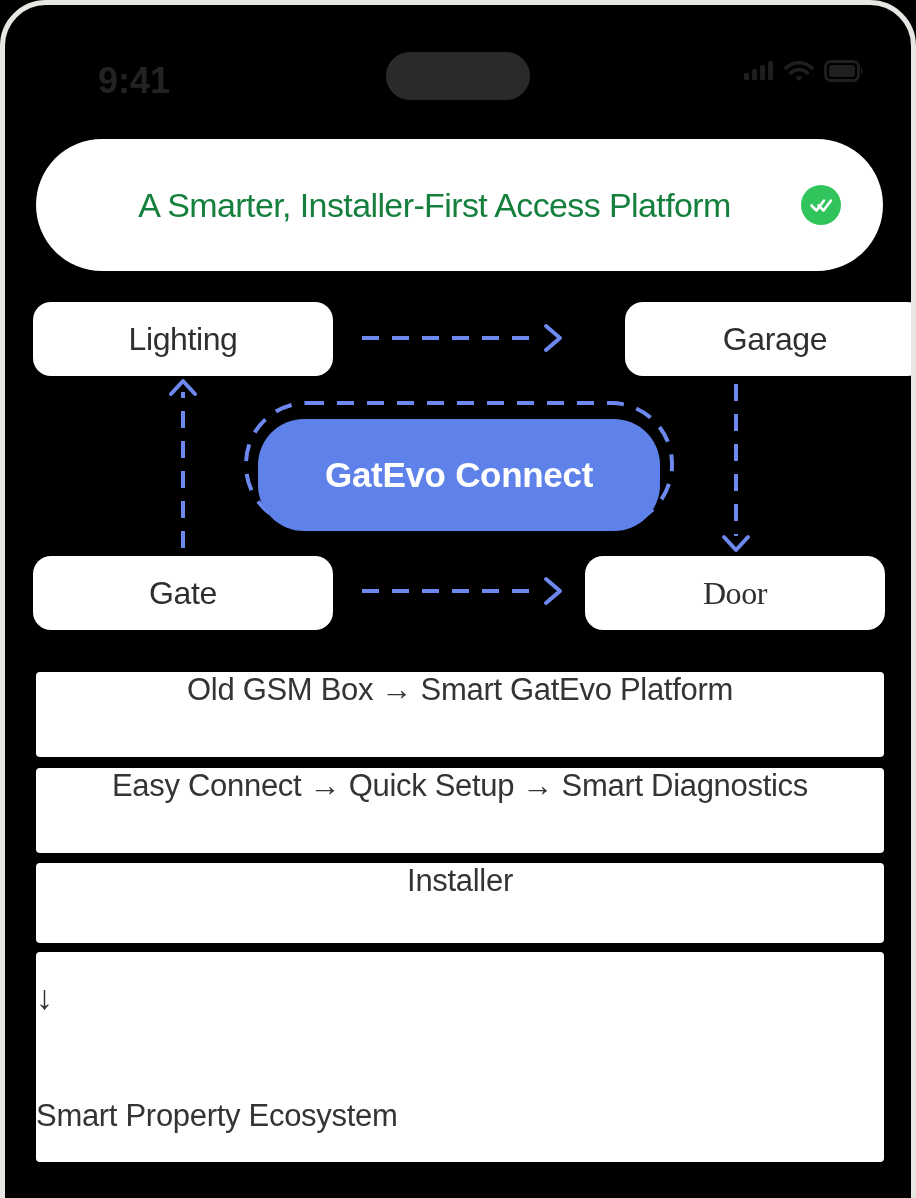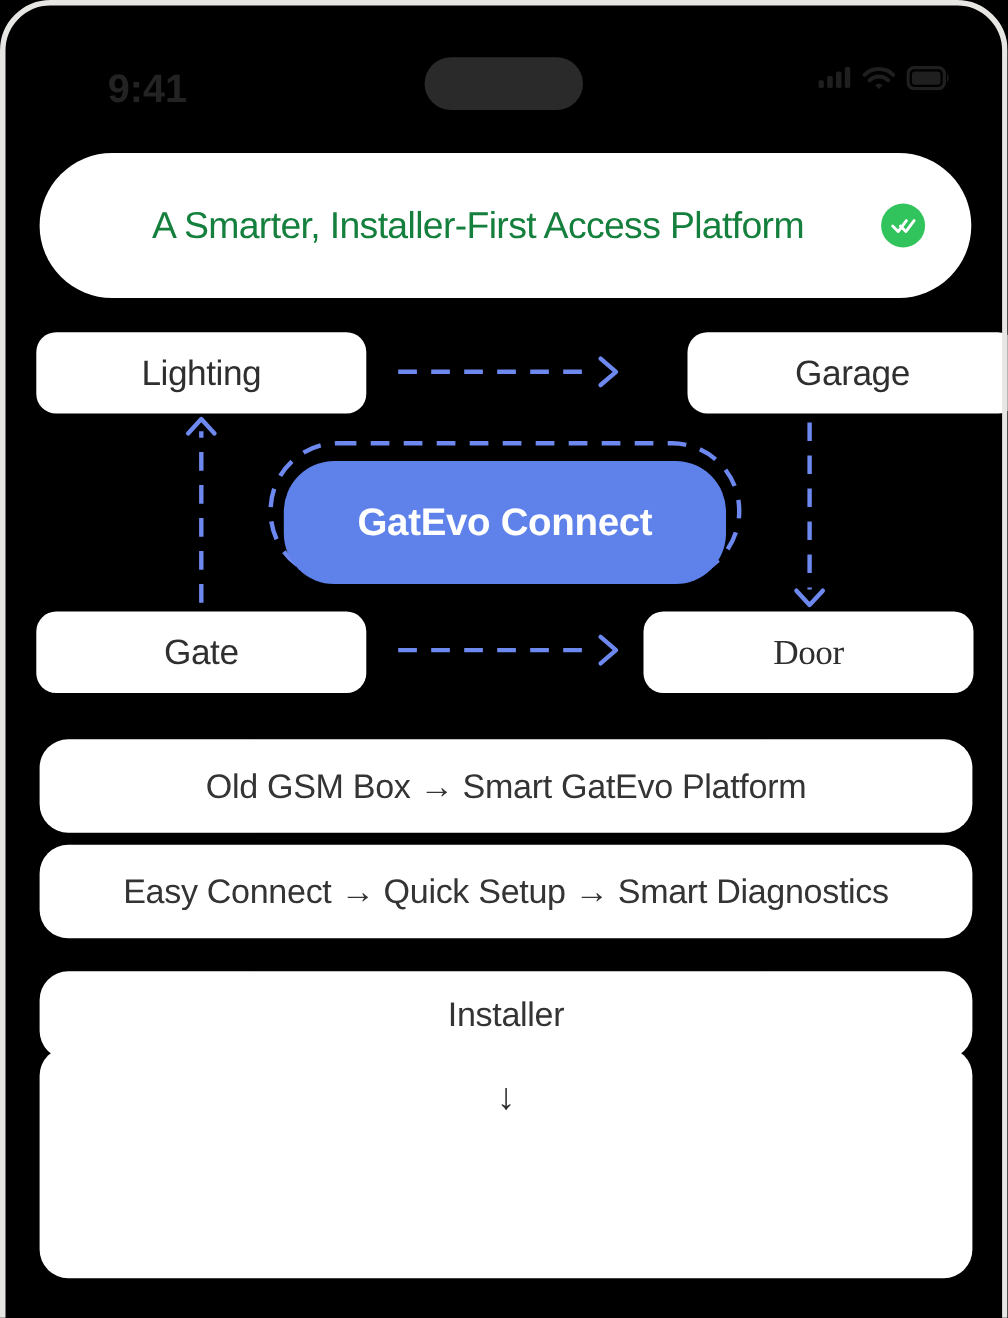--- a/index.html
+++ b/index.html
@@ -61,26 +61,26 @@
   .n-door{left:585px;top:556px;font-family:Liberation Serif, serif;}
   .hub{
     position:absolute;left:258px;top:419px;width:402px;height:112px;border-radius:46px;
     background:var(--accent,#5f82ea);display:flex;align-items:center;justify-content:center;
     z-index:2;border:none;cursor:pointer;
   }
   .hub span{font-size:35px;font-weight:700;color:#ffffff;letter-spacing:-0.3px;}
   
   .card{
     position:absolute;left:36px;right:32px;background:var(--cardbg,#fff);
-    border-radius:26px;display:flex;align-items:center;justify-content:center;z-index:2;
+    border-radius:4px;display:flex;justify-content:center;z-index:2;
   }
   .card span{font-size:31px;font-weight:400;color:var(--ink,#343434);letter-spacing:-0.3px;}
   .c1{top:672px;height:85px;}
   .c2{top:768px;height:85px;}
-  .c3{top:863px;height:80px;margin-top:20px;}
+  .c3{top:863px;height:80px;}
   .c4{top:952px;height:210px;flex-direction:column;justify-content:space-between;padding:26px 0 28px 0;}
   .c4 .arrowglyph{font-size:34px;color:#2f2f2f;}
 </style>
 </head>
 <body>
 
 <div class="statusbar">
   <span class="time">9:41</span>
   <div class="island"></div>
   <div class="sicons">
@@ -145,15 +145,16 @@
   <span>Old GSM Box → Smart GatEvo Platform</span>
 </div>
 <div class="card c2">
   <span>Easy Connect → Quick Setup → Smart Diagnostics</span>
 </div>
 <div class="card c3">
   <span>Installer</span>
 </div>
 <div class="card c4">
   <span class="arrowglyph">↓</span>
+  <span>Smart Property Ecosystem</span>
 </div>
 
 <div class="frame"></div>
 
 </body></html>

